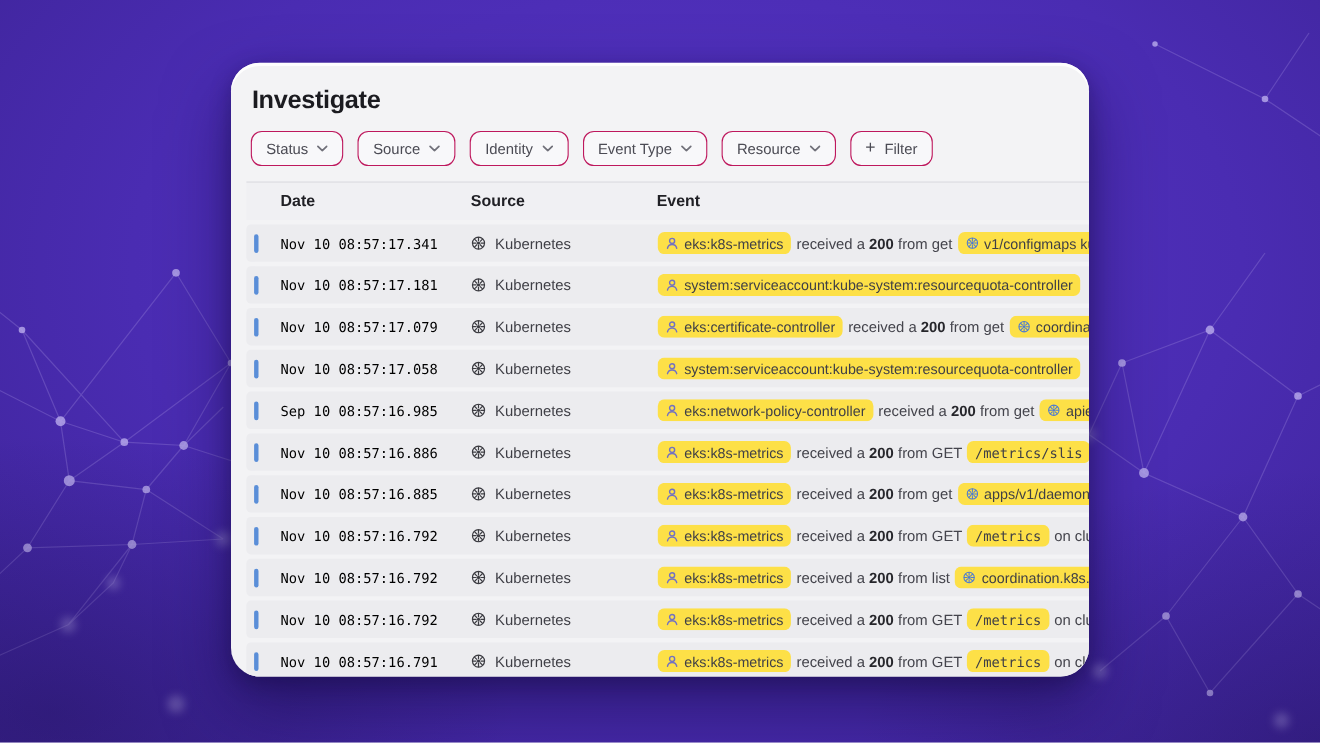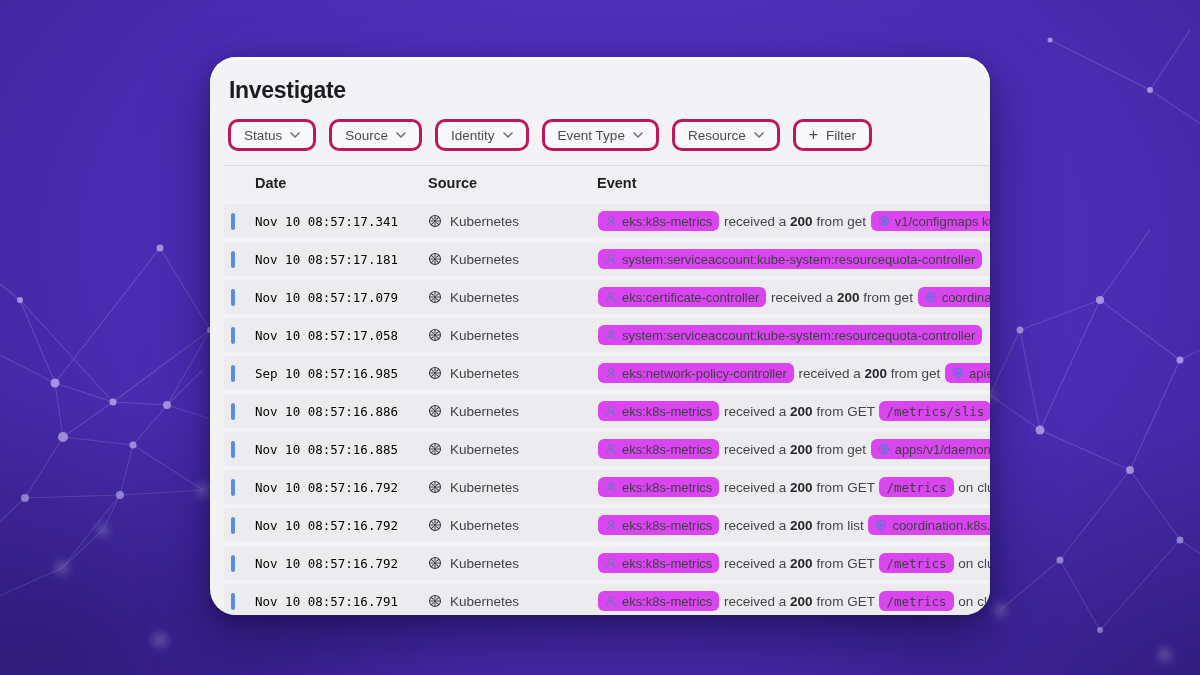--- a/index.html
+++ b/index.html
@@ -23,21 +23,21 @@
     box-shadow:0 28px 60px rgba(18,8,60,.5), 0 6px 18px rgba(18,8,60,.35),
                inset 0 3px 0 rgba(255,255,255,.9);
   }
   .card-title{
     margin:20px 0 0 19px;font-size:23px;font-weight:bold;color:#1b1b20;letter-spacing:-.3px;
   }
   
   .filter-bar{display:flex;gap:13px;margin:15px 0 0 18px;align-items:center;}
   .fbtn{
     display:inline-flex;align-items:center;gap:8px;height:32px;padding:0 13px;
-    background:#f8f8fa;border:3px solid #be185d;border-radius:10px;
+    background:#f8f8fa;border:1px solid #be185d;border-radius:10px;
     font-family:"Liberation Sans",sans-serif;font-size:13.5px;color:#4b4b54;cursor:pointer;
   }
   .fbtn .plus{font-size:16px;color:#4b4b54;line-height:1;}
   
   .table{margin:14px 0 0 14px;}
   .thead{
     display:flex;align-items:center;height:34px;border-top:1px solid #dbdbe0;
     background:#f0f0f3;font-weight:bold;font-size:14.5px;color:#202025;
   }
   .thead .h-date{margin-left:31px;width:173px;}
@@ -54,21 +54,21 @@
   .cell-source{width:169px;flex:0 0 auto;display:flex;align-items:center;gap:8px;
     font-size:13.5px;color:#3f3f46;}
   .cell-event{
     flex:1 1 auto;display:flex;align-items:center;overflow:hidden;
     font-size:13.5px;color:#44444c;
   }
   .cell-event .txt{white-space:pre;flex:0 0 auto;}
   .cell-event .b{font-weight:bold;color:#26262b;white-space:pre;flex:0 0 auto;}
   .chip{
     display:inline-flex;align-items:center;gap:5px;flex:0 0 auto;
-    background:#d946ef;border-radius:6px;padding:2.5px 7px;margin:0 1px;
+    background:#fde047;border-radius:6px;padding:2.5px 7px;margin:0 1px;
     font-size:13px;color:#3f3f46;white-space:pre;
   }
   .chip.mono{font-family:"DejaVu Sans Mono",monospace;font-size:12.5px;}
   .icon-wrap{display:inline-flex;align-items:center;flex:0 0 auto;}
 </style>
 </head>
 <body>
 
 <svg class="plexus" width="1200" height="675" viewBox="0 0 1200 675">
   <g stroke="#a493e2" stroke-width="1.1" stroke-opacity="0.30" fill="none">

